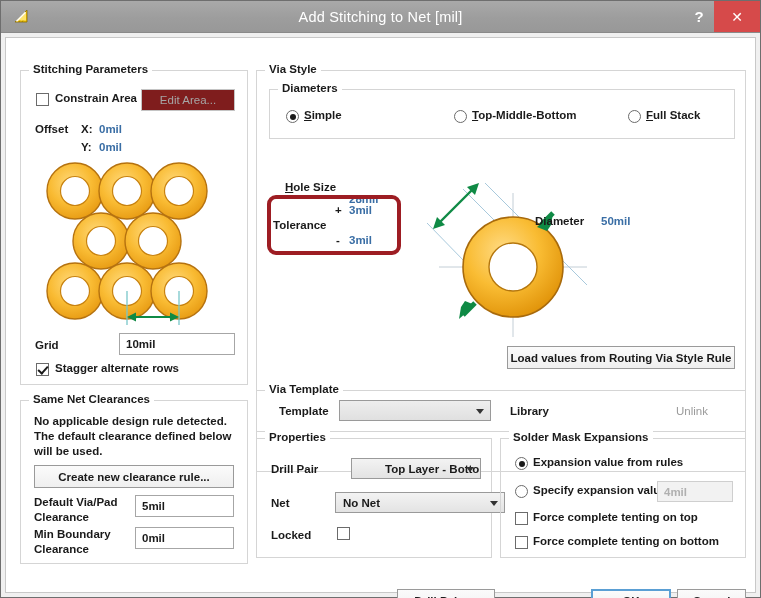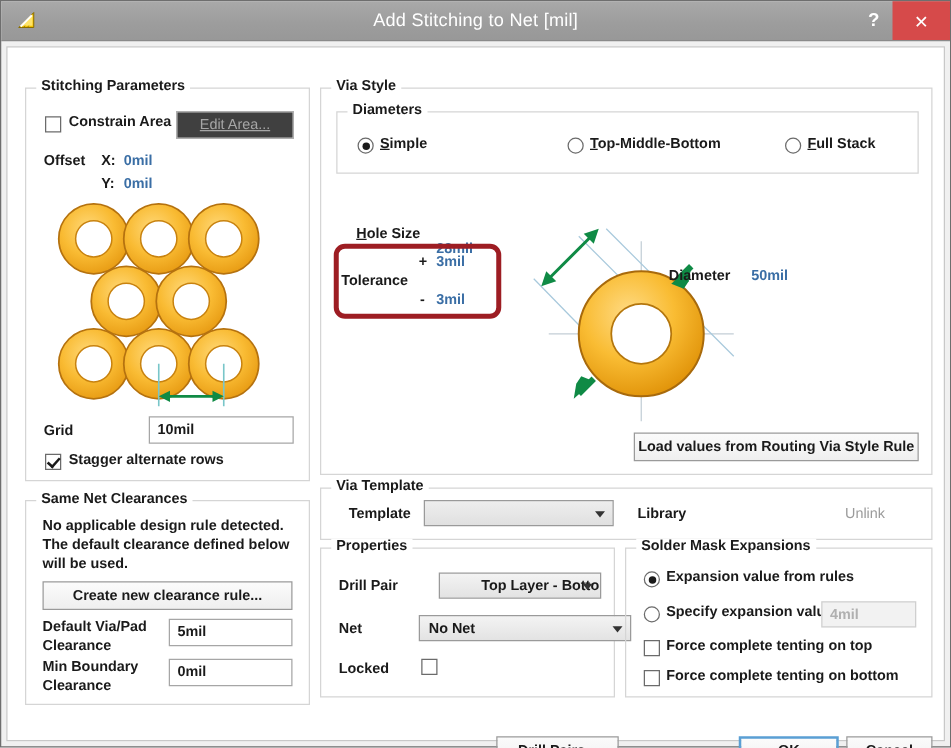--- a/index.html
+++ b/index.html
@@ -77,21 +77,21 @@
     border-radius:50%;background:#1a1a1a;
   }
   .btn{
     position:absolute;box-sizing:border-box;
     background:linear-gradient(#fbfbfb,#efefef);
     border:1px solid #9a9a9a;
     display:flex;align-items:center;justify-content:center;
     font-size:11.5px;font-weight:bold;color:#1a1a1a;cursor:default;
     white-space:nowrap;
   }
-  .btn.disabled{color:#a6a6a6;border-color:#c4c4c4;background:#404040;font-weight:normal;text-decoration:underline;}
+  .btn.disabled{color:#a6a6a6;border-color:#c4c4c4;background:#7f1d1d;font-weight:normal;}
   .btn.default{border:2px solid #5a9fd4;}
   .tf{
     position:absolute;box-sizing:border-box;background:#ffffff;
     border:1px solid #a6a6a6;display:flex;align-items:center;
     padding-left:6px;font-size:11.5px;font-weight:bold;color:#1a1a1a;
   }
   .tf.disabled{background:#f2f2f2;color:#b0b0b0;border-color:#cfcfcf;}
   .combo{
     position:absolute;box-sizing:border-box;
     background:linear-gradient(#f3f3f3,#e3e3e3);
@@ -225,21 +225,21 @@
 
       <div class="lbl bold" style="left:13px;top:95px;">Default Via/Pad</div>
       <div class="lbl bold" style="left:13px;top:110px;">Clearance</div>
       <div class="tf" style="left:114px;top:94px;width:99px;height:22px;">5mil</div>
 
       <div class="lbl bold" style="left:13px;top:127px;">Min Boundary</div>
       <div class="lbl bold" style="left:13px;top:142px;">Clearance</div>
       <div class="tf" style="left:114px;top:126px;width:99px;height:22px;">0mil</div>
     </div>
 
-    <div class="group" style="left:250px;top:32px;width:490px;height:310px;">
+    <div class="group" style="left:250px;top:32px;width:490px;height:402px;">
       <div class="glabel">Via Style</div>
 
       <div class="group" style="left:12px;top:18px;width:466px;height:50px;">
         <div class="glabel">Diameters</div>
 
         <div class="radio sel" style="left:16px;top:20px;"></div>
         <div class="lbl bold" style="left:34px;top:19px;">
           <u>S</u><span>imple</span>
         </div>
 

